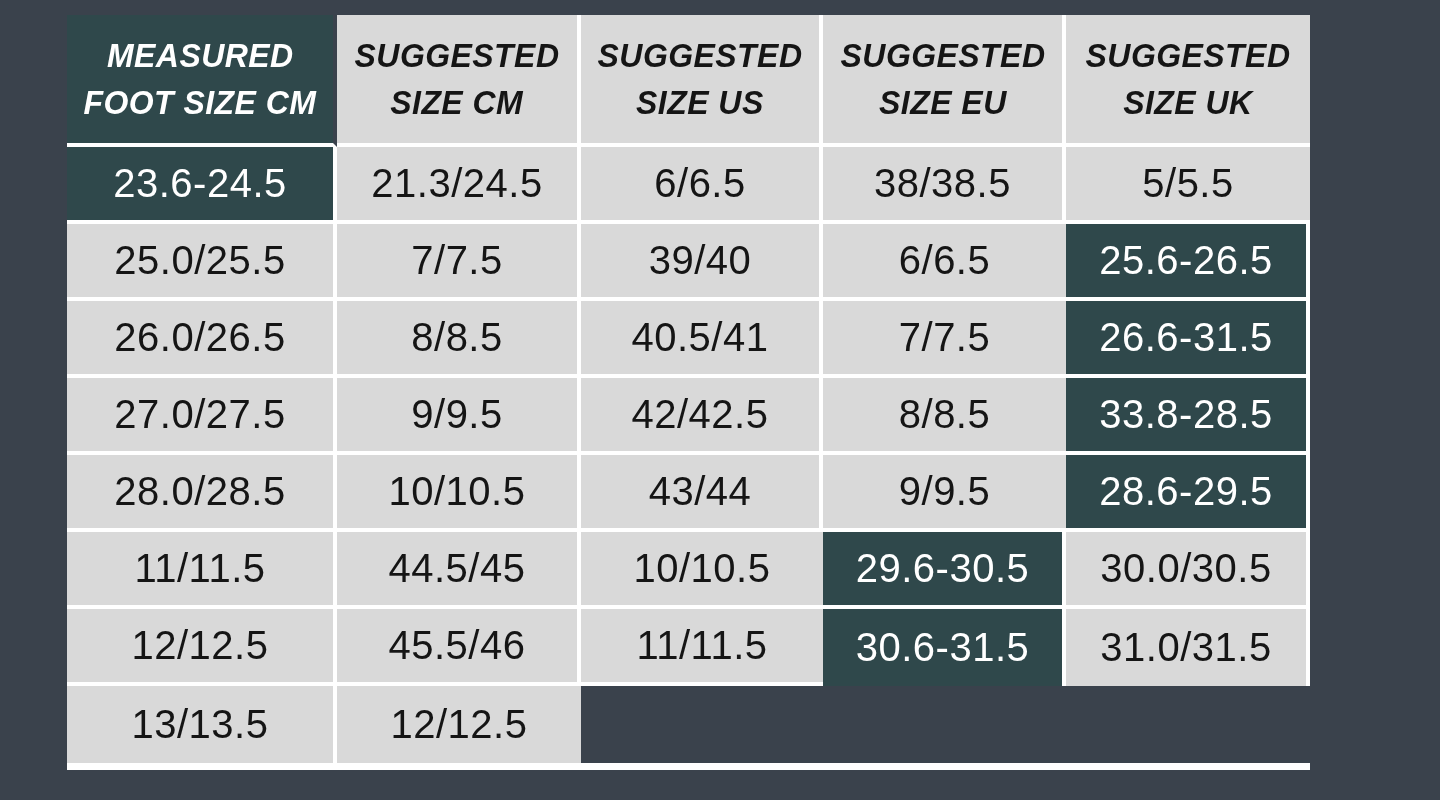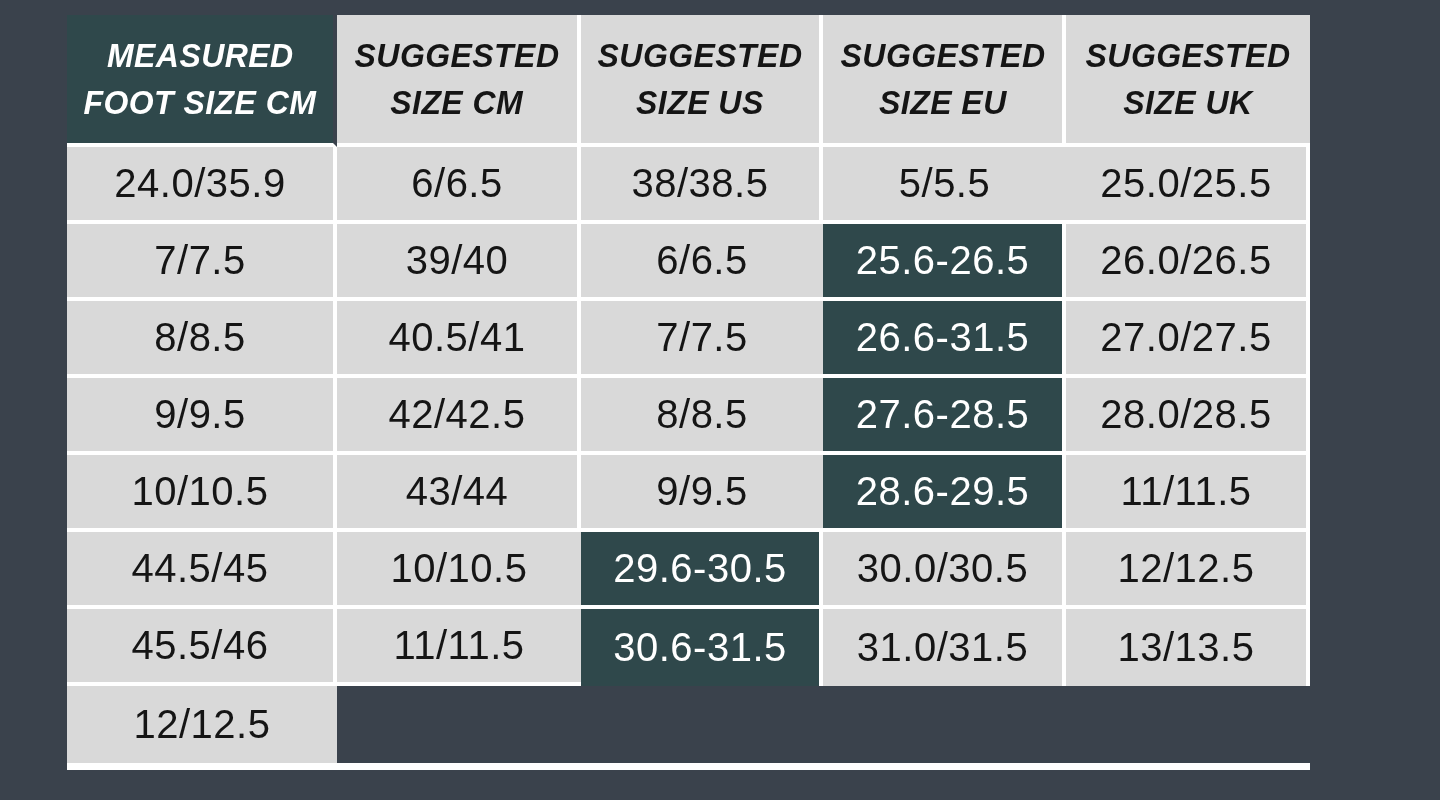--- a/index.html
+++ b/index.html
@@ -61,21 +61,22 @@
     </div>
     <div class="cell head col3">
       <span class="squeeze">SUGGESTED</span>
       <span class="squeeze">SIZE EU</span>
     </div>
     <div class="cell head col4">
       <span class="squeeze">SUGGESTED</span>
       <span class="squeeze">SIZE UK</span>
     </div>
 
-    <div class="cell datum col1">24.0/35.9</div>
+    <div class="cell datum highlight col0">23.6-24.5</div>
+    <div class="cell datum col1">21.3/24.5</div>
     <div class="cell datum col2">6/6.5</div>
     <div class="cell datum col3">38/38.5</div>
     <div class="cell datum col4">5/5.5</div>
 
     <div class="cell datum col1">25.0/25.5</div>
     <div class="cell datum col2">7/7.5</div>
     <div class="cell datum col3">39/40</div>
     <div class="cell datum col4">6/6.5</div>
 
     <div class="cell datum highlight col0">25.6-26.5</div>
@@ -83,21 +84,21 @@
     <div class="cell datum col2">8/8.5</div>
     <div class="cell datum col3">40.5/41</div>
     <div class="cell datum col4">7/7.5</div>
 
     <div class="cell datum highlight col0">26.6-31.5</div>
     <div class="cell datum col1">27.0/27.5</div>
     <div class="cell datum col2">9/9.5</div>
     <div class="cell datum col3">42/42.5</div>
     <div class="cell datum col4">8/8.5</div>
 
-    <div class="cell datum highlight col0">27.6-28.5</div>
+    <div class="cell datum highlight col0">33.8-28.5</div>
     <div class="cell datum col1">28.0/28.5</div>
     <div class="cell datum col2">10/10.5</div>
     <div class="cell datum col3">43/44</div>
     <div class="cell datum col4">9/9.5</div>
 
     <div class="cell datum highlight col0">28.6-29.5</div>
     <div class="cell datum col2">11/11.5</div>
     <div class="cell datum col3">44.5/45</div>
     <div class="cell datum col4">10/10.5</div>
 

